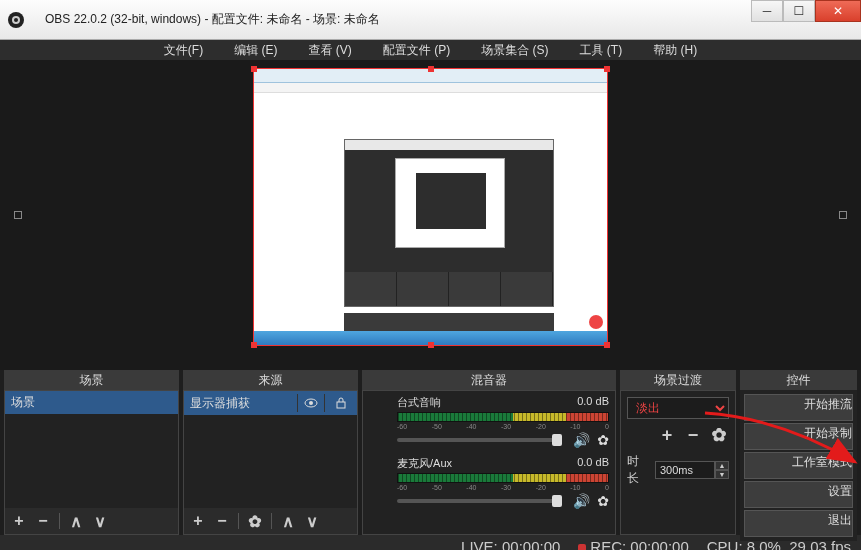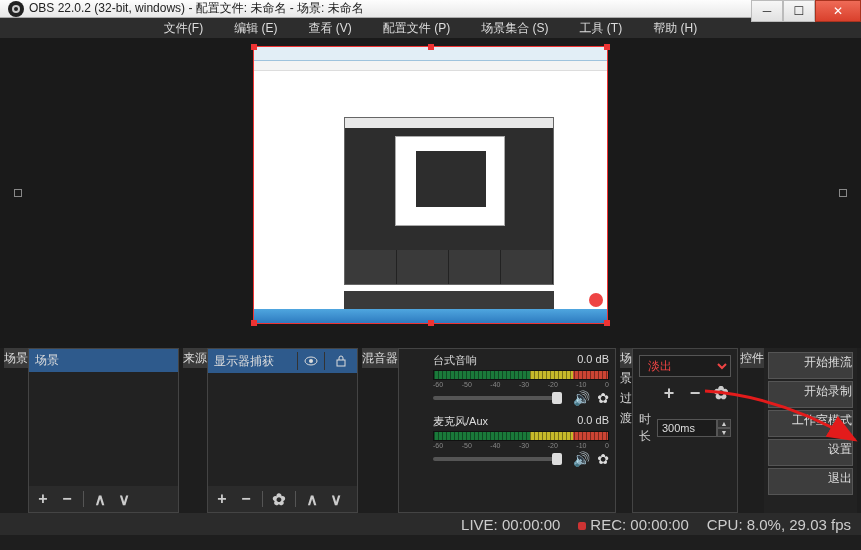--- a/index.html
+++ b/index.html
@@ -1,19 +1,19 @@
 <!DOCTYPE html>
 <html><head>
 <meta charset="utf-8">
 <style>
   * { margin: 0; padding: 0; box-sizing: border-box; font-family: "Microsoft YaHei", Arial, sans-serif; user-select: none; }
   body { width: 861px; height: 550px; background: #1e1e1e; overflow: hidden; }
 
   
-  .titlebar { height: 18px; background: linear-gradient(#fdfdfd,#e8e8e8); display: flex; align-items: center; border-bottom: 1px solid #aaa; }
+  .titlebar { height: 40px; background: linear-gradient(#fdfdfd,#e8e8e8); display: flex; align-items: center; border-bottom: 1px solid #aaa; gap: 16px; }
   .app-icon { width: 16px; height: 16px; border-radius: 50%; background: #222; margin: 0 5px 0 8px; display:flex;align-items:center;justify-content:center;}
   .app-icon svg { width:10px;height:10px;}
   .title-text { font-size: 12px; color: #222; flex: 1; }
   .win-btns { display:flex; height:100%; }
   .win-btn { width: 32px; height: 22px; display:flex; align-items:center; justify-content:center; font-size:12px; color:#333; border:1px solid #bbb; background:linear-gradient(#f7f7f7,#e1e1e1); margin-top:0;}
   .win-close { background: linear-gradient(#ef6b57,#d9402c); color:#fff; width:46px; border-color:#a8331f;}
   
   
   .menubar { height: 20px; background: #2d2d2d; display:flex; align-items:center; padding:0 8px; gap:19px;justify-content:center; }
   .menu-item { font-size:12px; color:#ddd; padding:2px 6px; }
@@ -36,21 +36,21 @@
   .nested .nt{height:10px;background:#e8e8e8;}
   .nested .np{position:absolute;left:50px;top:18px;width:110px;height:90px;background:#fff;border:1px solid #aaa;}
   .nested .np .np2{position:absolute;left:20px;top:14px;width:70px;height:56px;background:#2d2d2d;}
   .nested .bottom{position:absolute;bottom:0;left:0;right:0;height:34px;background:#3a3a3a;display:flex;}
   .nested .bottom div{flex:1;border-right:1px solid #222;}
   .red-cap{position:absolute;right:4px;bottom:16px;width:14px;height:14px;border-radius:50%;background:#e44;}
   .below-nested{position:absolute;left:90px;top:244px;width:210px;height:20px;background:#3a3a3a;}
 
   
   .docks { display:flex; height:165px; gap:4px; padding:0 4px; }
-  .dock { display:flex; flex-direction:row; }
+  .dock { display:flex; flex-direction:column; }
   .dock-header { height:20px; background:#3a3a3a; text-align:center; font-size:12px; color:#ddd; line-height:20px; }
   .dock-body { flex:1; background:#222; border:1px solid #444; position:relative; }
   .dock-scenes{width:175px}.dock-sources{width:175px}.dock-mixer{width:254px}.dock-trans{width:116px}.dock-controls{flex:1}
 
   .list-row { font-size:12px; color:#ddd; padding:3px 6px; }
   .list-row.sel { background:#2e5a8c; }
   .src-row{display:flex;align-items:center;gap:6px;}
   .eye-icon{width:28px;display:flex;justify-content:center;border-left:1px solid #333;border-right:1px solid #333;height:18px;align-items:center;margin-left:auto;}
   .lock-icon{width:20px;display:flex;justify-content:center;}
 

